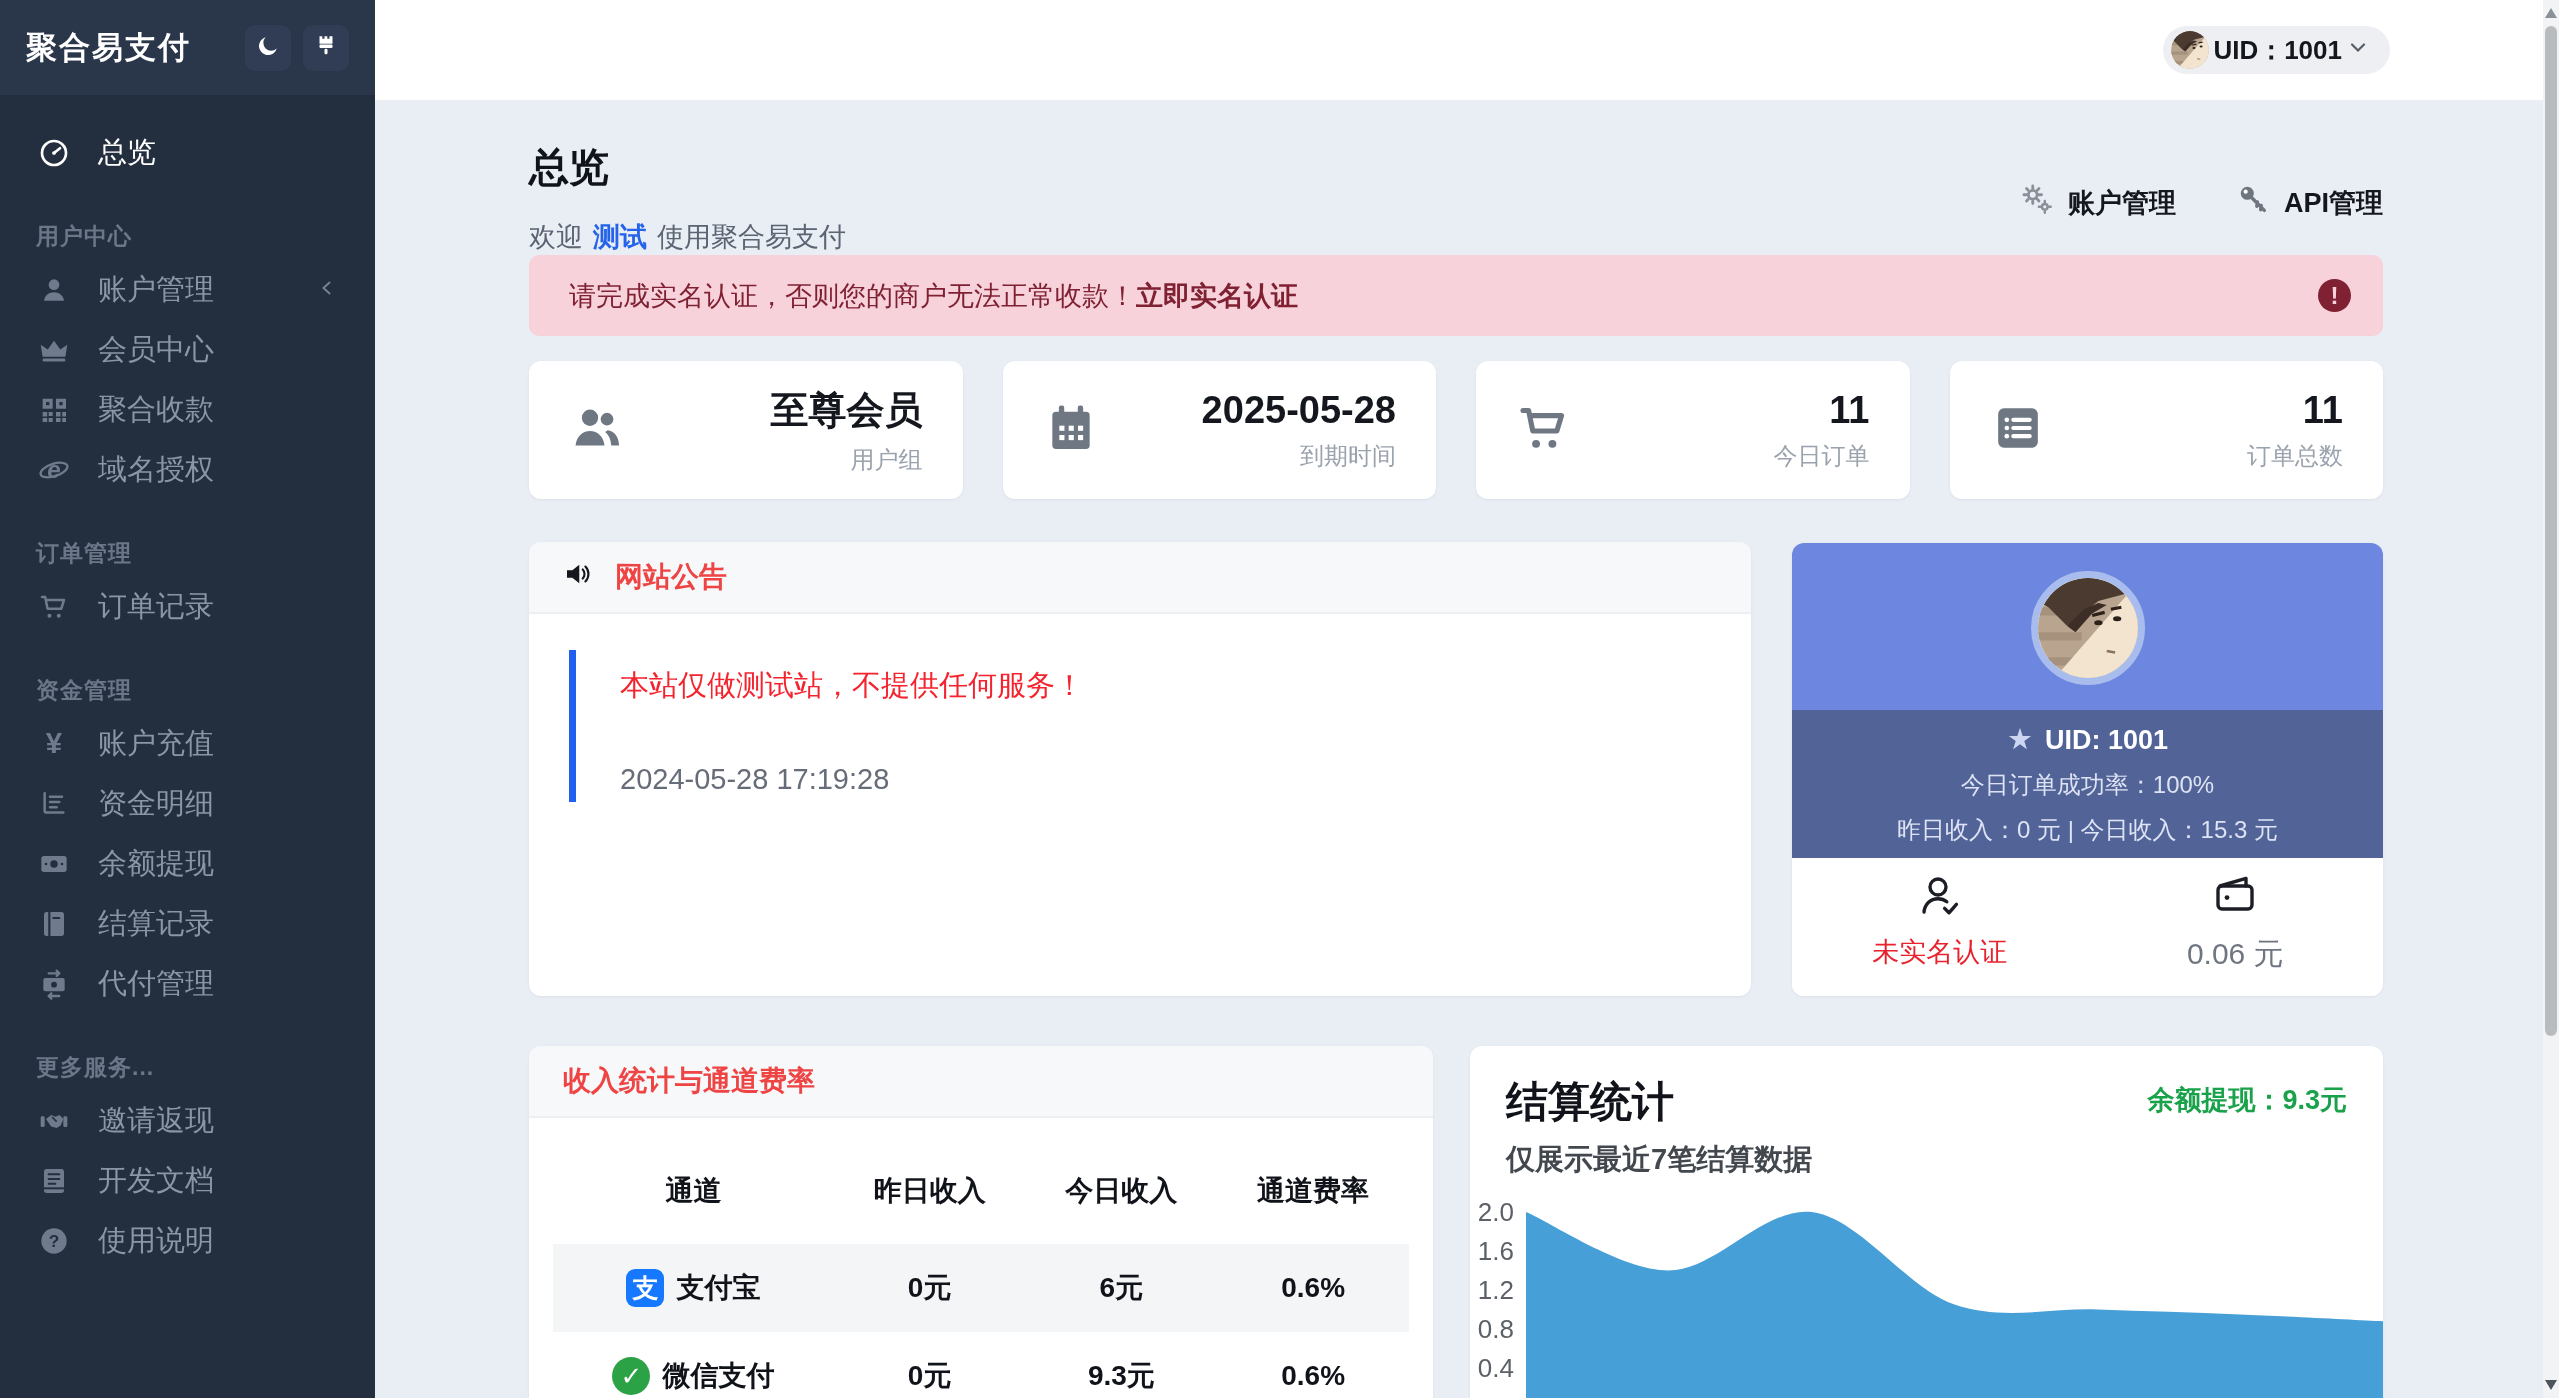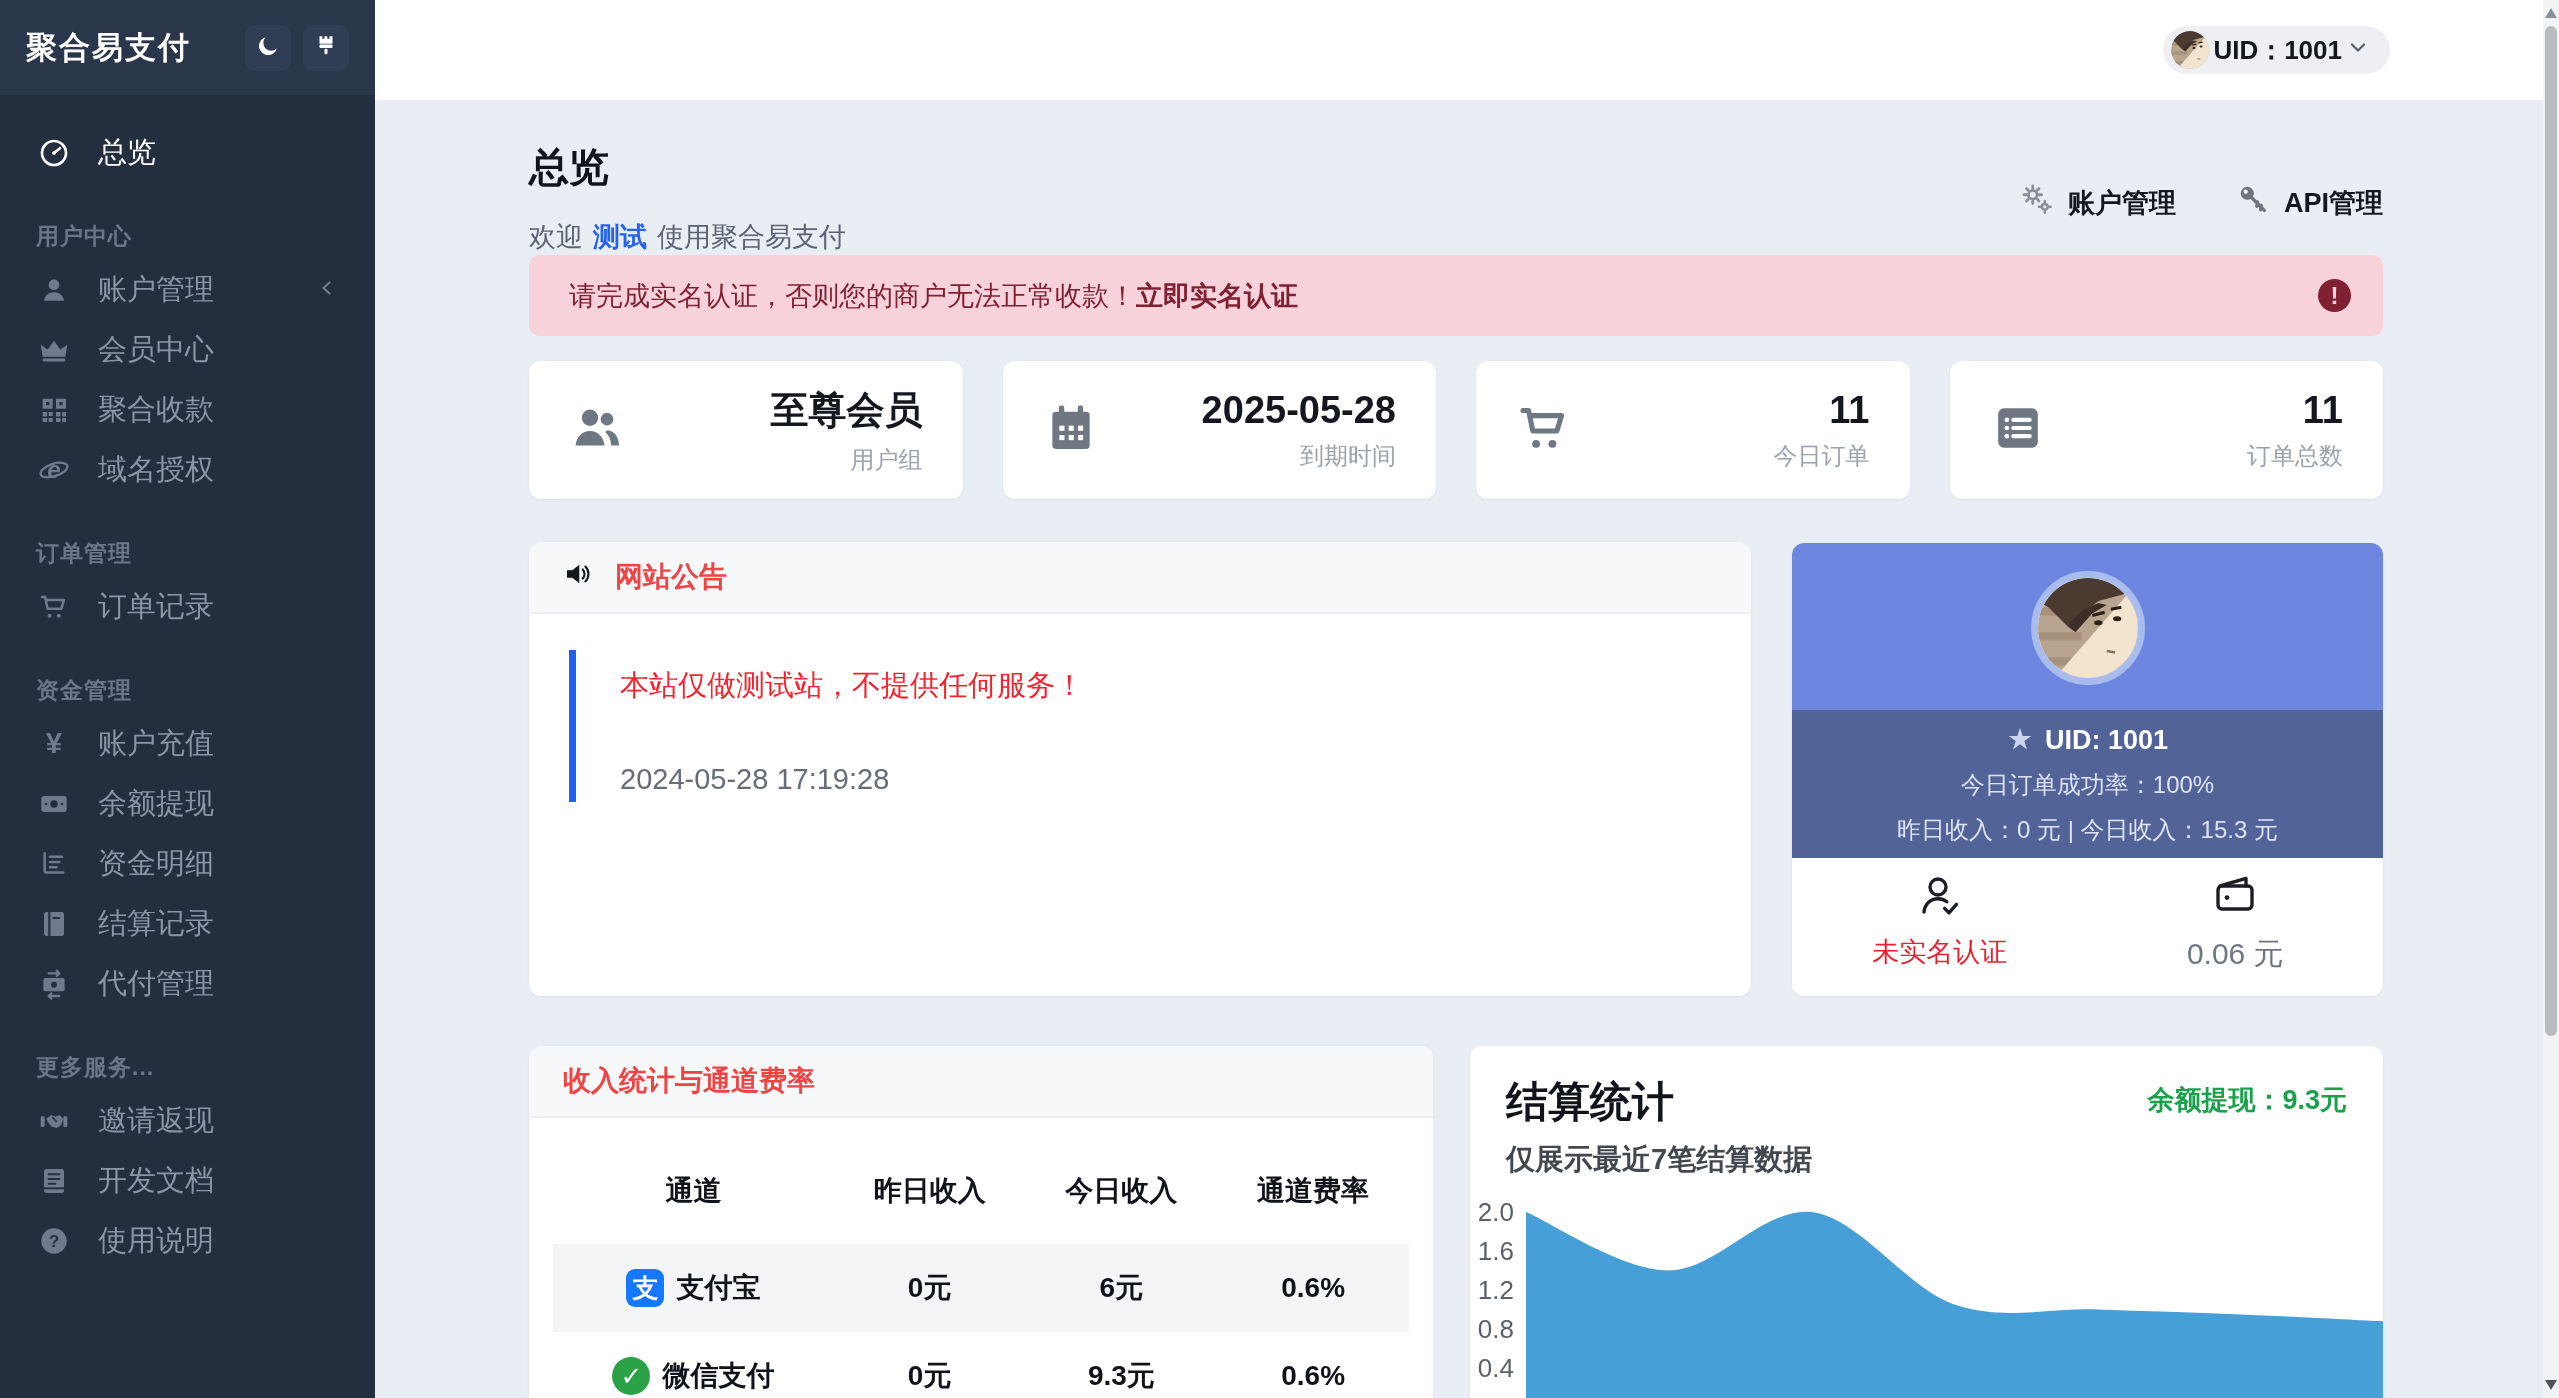--- a/index.html
+++ b/index.html
@@ -194,37 +194,37 @@
       <div class="sb-item">
         <span class="ic">
             <svg viewBox="0 0 24 24">
               <text x="12" y="19" font-size="22" font-weight="bold" text-anchor="middle" fill="currentColor">¥</text>
             </svg>
           </span>
         <span>账户充值</span>
       </div>
       <div class="sb-item">
         <span class="ic">
+            <svg viewBox="0 0 24 24" fill="none" stroke="currentColor" stroke-width="1.9" stroke-linecap="round">
+              <path d="M5 4v13c0 .8.6 1.4 1.4 1.4H19"></path>
+              <path d="M9 6.5h9M9 10.5h7M9 14.5h5"></path>
+            </svg>
+          </span>
+        <span>资金明细</span>
+      </div>
+      <div class="sb-item">
+        <span class="ic">
             <svg viewBox="0 0 24 24">
               <rect x="2.5" y="6" width="19" height="12" rx="2" fill="currentColor"></rect>
               <circle cx="12" cy="12" r="2.8" fill="#232e3f"></circle>
               <circle cx="6" cy="12" r="1" fill="#232e3f"></circle>
               <circle cx="18" cy="12" r="1" fill="#232e3f"></circle>
             </svg>
           </span>
         <span>余额提现</span>
-      </div>
-      <div class="sb-item">
-        <span class="ic">
-            <svg viewBox="0 0 24 24" fill="none" stroke="currentColor" stroke-width="1.9" stroke-linecap="round">
-              <path d="M5 4v13c0 .8.6 1.4 1.4 1.4H19"></path>
-              <path d="M9 6.5h9M9 10.5h7M9 14.5h5"></path>
-            </svg>
-          </span>
-        <span>资金明细</span>
       </div>
       <div class="sb-item">
         <span class="ic">
             <svg viewBox="0 0 24 24">
               <rect x="4.5" y="3" width="15" height="18" rx="2" fill="currentColor"></rect>
               <path d="M8.5 3v18" stroke="#232e3f" stroke-width="1.6"></path>
               <path d="M11.5 7.5h4.5" stroke="#232e3f" stroke-width="1.6" stroke-linecap="round"></path>
             </svg>
           </span>
         <span>结算记录</span>

